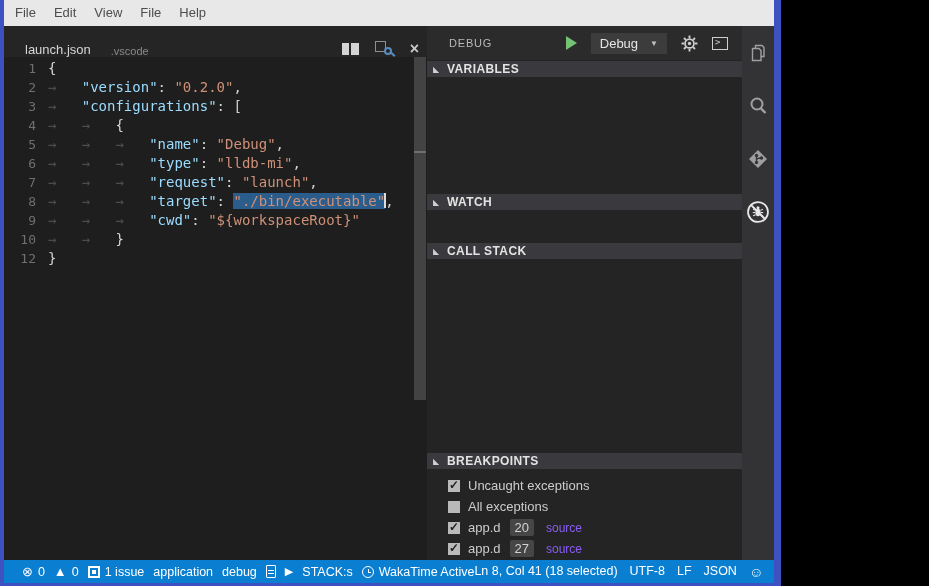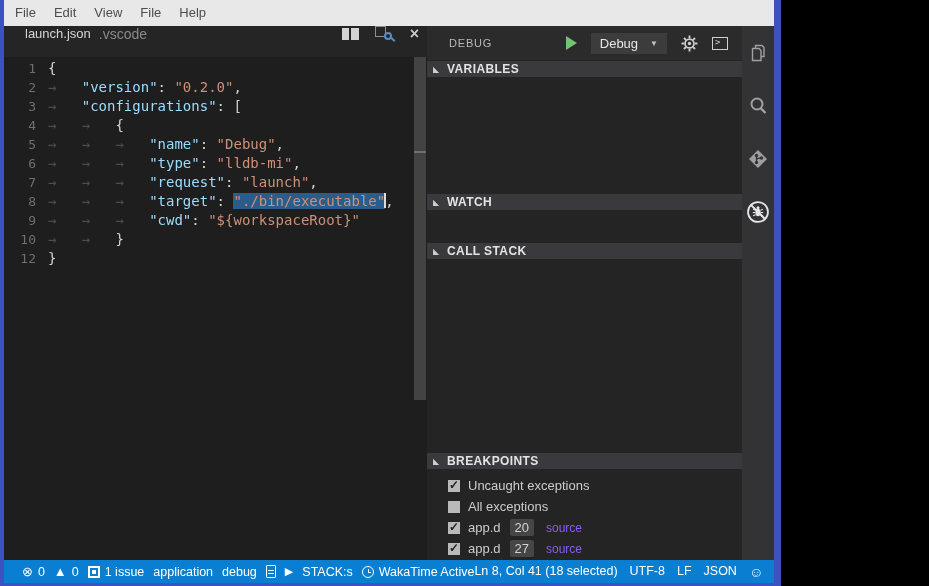--- a/index.html
+++ b/index.html
@@ -9,23 +9,23 @@
     border-left:4px solid #3e51c1; border-right:7px solid #3e51c1; border-bottom:3px solid #3e51c1;
     display:flex; flex-direction:column; background:#1e1e1e; overflow:hidden;
   }
   
   .menubar { height:26px; background:#e8e8e8; display:flex; align-items:center; padding-left:2px; flex:none; }
   .menu-item { font-size:13px; color:#4d4d4d; padding:0 9px; line-height:26px; cursor:default; }
   
   .main { flex:1; display:flex; min-height:0; }
   
   .editor-col { flex:1; display:flex; flex-direction:column; background:#1e1e1e; min-width:0; }
-  .editor-header { height:31px; flex:none; background:#252526; display:flex; align-items:flex-start; padding:0 8px 0 21px; }
+  .editor-header { height:31px; flex:none; background:#252526; display:flex; align-items:flex-end; padding:0 8px 0 21px; }
   .tab-title { font-size:13px; color:#d6d6d6; }
-  .tab-path { font-size:14px; color:#8a8a8a; margin-left:8px; }
+  .tab-path { font-size:11px; color:#8a8a8a; margin-left:20px; }
   .header-actions { margin-left:auto; display:flex; align-items:center; gap:16px; }
   .icon-split { width:17px; height:12px; background:#d4d4d4; position:relative; display:inline-block; }
   .icon-split::after { content:""; position:absolute; left:7px; top:0; width:2px; height:12px; background:#252526; }
   .icon-preview { width:19px; height:16px; position:relative; display:inline-block; }
   .icon-preview .doc { position:absolute; left:0; top:0; width:11px; height:11px; border:1px solid #8f8f8f; }
   .icon-preview .lens { position:absolute; right:2px; bottom:2px; width:8px; height:8px; border:2px solid #5b8cc0; border-radius:50%; }
   .icon-preview .handle { position:absolute; right:0px; bottom:0px; width:2px; height:5px; background:#5b8cc0; transform:rotate(-45deg); }
   .icon-close { color:#c8c8c8; font-size:16px; line-height:14px; font-weight:bold; }
   
   .code-wrap { flex:1; position:relative; overflow:hidden; padding-top:2px; }

